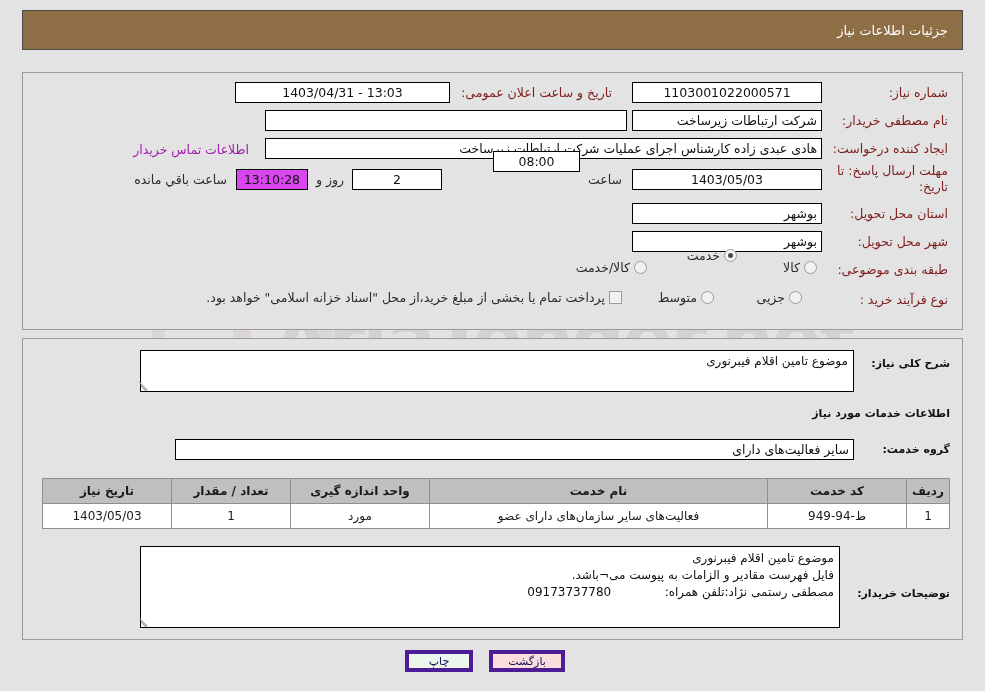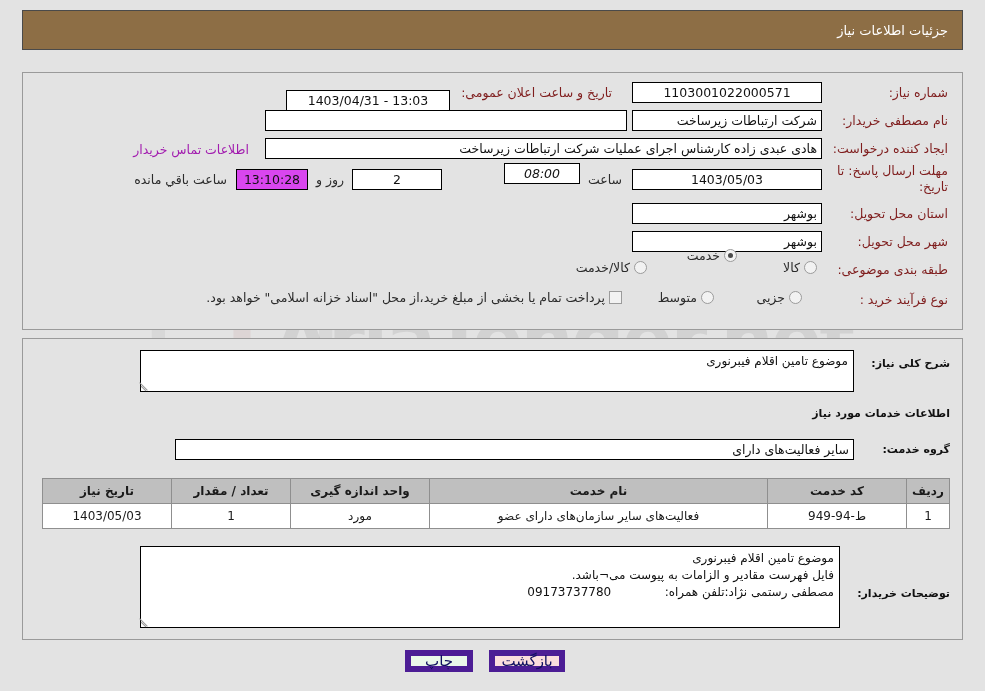--- a/index.html
+++ b/index.html
@@ -172,24 +172,24 @@
     color: #1a1a1a;
     border: 1px solid #8f8f8f;
     padding: 5px 4px;
     text-align: center;
     white-space: nowrap;
   }
 
   
   .btn {
     position: absolute;
-    border: 6px solid #4c1d95;
+    border: 4px solid #4c1d95;
     box-sizing: border-box;
     height: 22px;
-    font-size: 15px;
+    font-size: 11px;
     color: #101060;
     display: flex;
     align-items: center;
     justify-content: center;
     cursor: pointer;
     font-family: "DejaVu Sans", "Liberation Sans", sans-serif;
   }
   .btn.print  { background: #eaf7ea; }
   .btn.back   { background: #fadddd; }
 
@@ -227,34 +227,34 @@
     </svg>
   </div>
   <div class="wm wm-text">AriaTender.net</div>
 
   <div class="panel" id="panel-top">
 
     <div class="lbl" style="top:12px; right:14px; width:120px;">شماره نیاز:</div>
     <div class="fld center" style="top:9px; right:140px; width:190px;">1103001022000571</div>
 
     <div class="lbl" style="top:12px; right:350px;">تاریخ و ساعت اعلان عمومی:</div>
-    <div class="fld center" style="top:17px; right:512px; width:164px;">13:03 - 1403/04/31</div>
+    <div class="fld center" style="top:9px; right:512px; width:215px;">13:03 - 1403/04/31</div>
 
     <div class="lbl" style="top:40px; right:14px; width:120px;">نام مصطفی خریدار:</div>
     <div class="fld" style="top:37px; right:140px; width:190px;">شرکت ارتباطات زیرساخت</div>
     <div class="fld empty" style="top:37px; right:335px; width:362px;"></div>
 
     <div class="lbl" style="top:68px; right:14px; width:120px;">ایجاد کننده درخواست:</div>
     <div class="fld" style="top:65px; right:140px; width:557px;">هادی عبدی زاده کارشناس اجرای عملیات شرکت ارتباطات زیرساخت</div>
     <div class="link" style="top:69px; right:713px;">اطلاعات تماس خریدار</div>
 
     <div class="lbl" style="top:90px; right:14px; width:120px; white-space:normal; line-height:16px;">مهلت ارسال پاسخ: تا تاریخ:</div>
     <div class="fld center" style="top:96px; right:140px; width:190px;">1403/05/03</div>
     <div class="plain" style="top:99px; right:340px;">ساعت</div>
-    <div class="fld center" style="top:90px; right:382px; width:76px;font-style:italic;">08:00</div>
+    <div class="fld center" style="top:78px; right:382px; width:87px;">08:00</div>
     <div class="fld center" style="top:96px; right:520px; width:90px;">2</div>
     <div class="plain" style="top:99px; right:618px;margin-left:41px;">روز و</div>
     <div class="fld center cream" style="top:96px; right:654px; width:72px;">13:10:28</div>
     <div class="plain" style="top:99px; right:735px;">ساعت باقي مانده</div>
 
     <div class="lbl" style="top:133px; right:14px; width:120px;">استان محل تحویل:</div>
     <div class="fld" style="top:130px; right:140px; width:190px;">بوشهر</div>
 
     <div class="lbl" style="top:161px; right:14px; width:120px;">شهر محل تحویل:</div>
     <div class="fld" style="top:158px; right:140px; width:190px;">بوشهر</div>

